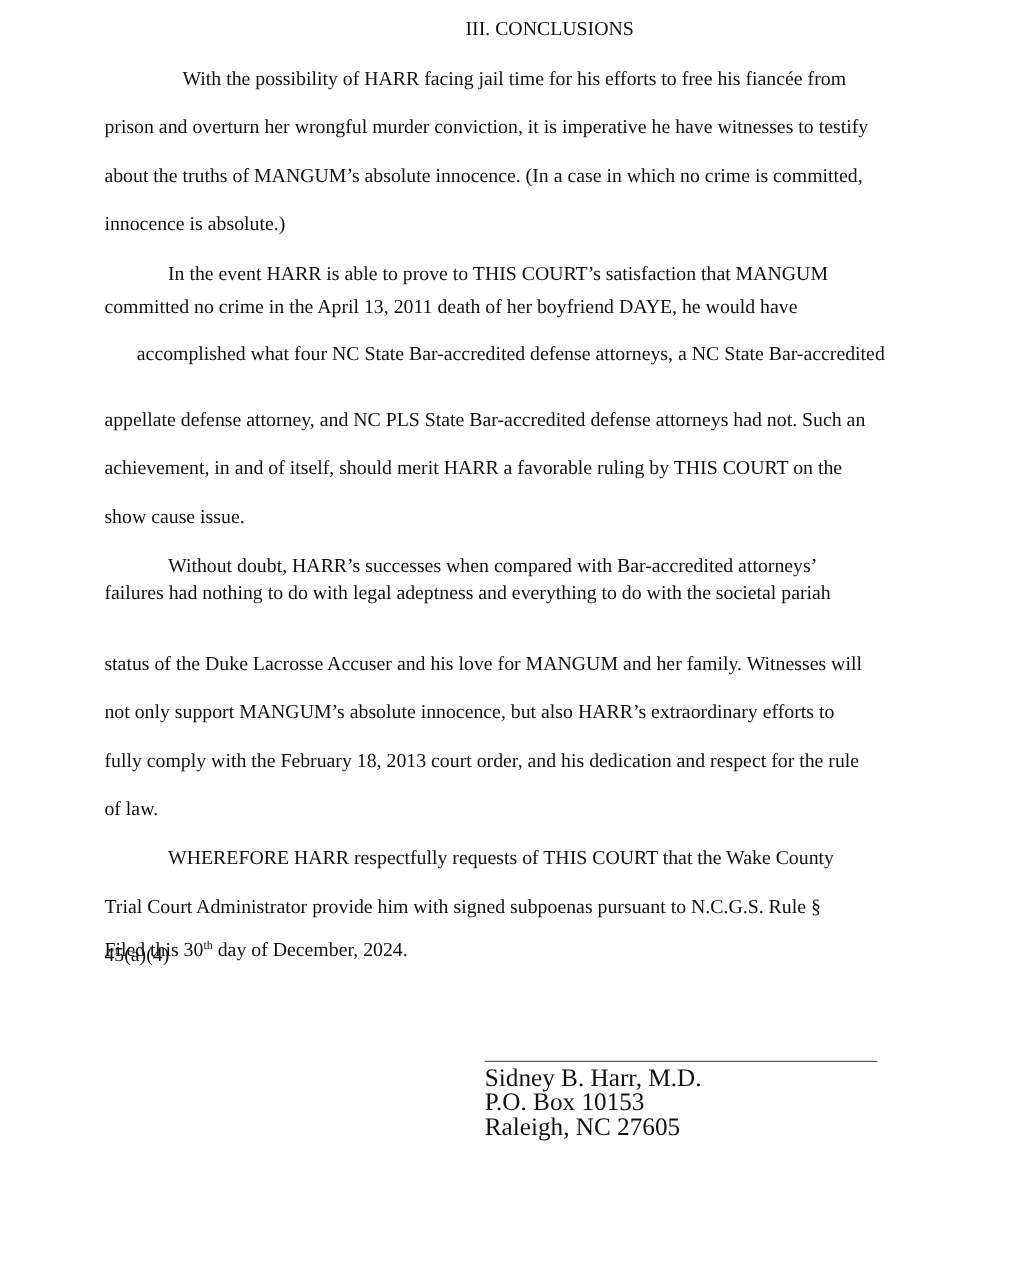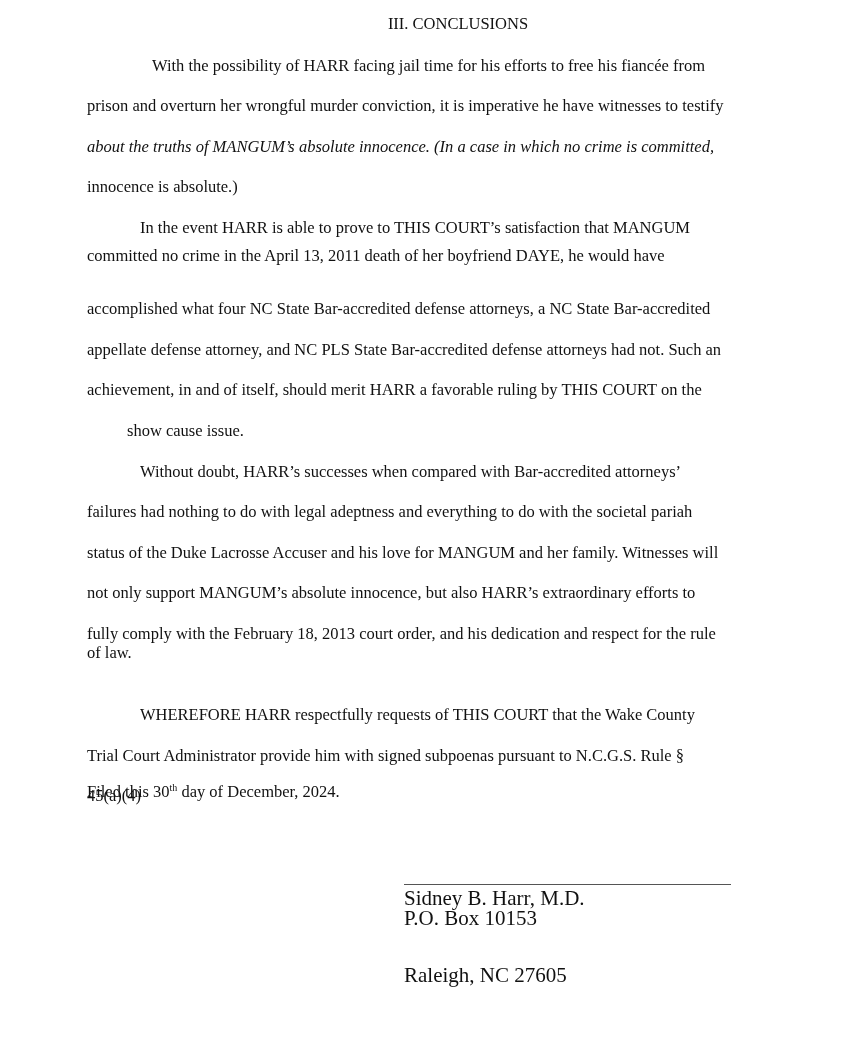--- a/index.html
+++ b/index.html
@@ -28,40 +28,40 @@
   }
 </style>
 </head>
 <body>
 
 <div>
   <div class="heading">III.  CONCLUSIONS</div>
 
   <div class="line indent" style="top:56px;margin-left:12px;">With the possibility of HARR facing jail time for his efforts to free his fiancée from</div>
   <div class="line" style="top:96px;">prison and overturn her wrongful murder conviction, it is imperative he have witnesses to testify</div>
-  <div class="line" style="top:137px;font-style:italic;">about the truths of MANGUM’s absolute innocence.  (In a case in which no crime is committed,</div>
+  <div class="line" style="top:137px;">about the truths of MANGUM’s absolute innocence.  (In a case in which no crime is committed,</div>
   <div class="line" style="top:177px;">innocence is absolute.)</div>
 
   <div class="line indent" style="top:218px;">In the event HARR is able to prove to THIS COURT’s satisfaction that MANGUM</div>
   <div class="line" style="top:246px;">committed no crime in the April 13, 2011 death of her boyfriend DAYE, he would have</div>
-  <div class="line" style="top:299px;">accomplished what four NC State Bar-accredited defense attorneys, a NC State Bar-accredited</div>
+  <div class="line" style="top:285px;margin-left:27px;">accomplished what four NC State Bar-accredited defense attorneys, a NC State Bar-accredited</div>
   <div class="line" style="top:340px;">appellate defense attorney, and NC PLS State Bar-accredited defense attorneys had not.  Such an</div>
   <div class="line" style="top:380px;">achievement, in and of itself, should merit HARR a favorable ruling by THIS COURT on the</div>
-  <div class="line" style="top:421px;margin-left:40px;">show cause issue.</div>
+  <div class="line" style="top:421px;">show cause issue.</div>
 
   <div class="line indent" style="top:462px;">Without doubt, HARR’s successes when compared with Bar-accredited attorneys’</div>
-  <div class="line" style="top:502px;">failures had nothing to do with legal adeptness and everything to do with the societal pariah</div>
+  <div class="line" style="top:484px;">failures had nothing to do with legal adeptness and everything to do with the societal pariah</div>
   <div class="line" style="top:543px;">status of the Duke Lacrosse Accuser and his love for MANGUM and her family.  Witnesses will</div>
   <div class="line" style="top:583px;text-align:right;">not only support MANGUM’s absolute innocence, but also HARR’s extraordinary efforts to</div>
   <div class="line" style="top:624px;">fully comply with the February 18, 2013 court order, and his dedication and respect for the rule</div>
-  <div class="line" style="top:643px;">of law.</div>
+  <div class="line" style="top:664px;">of law.</div>
 
   <div class="line indent" style="top:705px;">WHEREFORE HARR respectfully requests of THIS COURT that the Wake County</div>
   <div class="line" style="top:746px;">Trial Court Administrator provide him with signed subpoenas pursuant to N.C.G.S. Rule §</div>
   <div class="line" style="top:786px;">45(a)(4)</div>
 
   <div class="line" style="top:782px;"><span>Filed this 30</span><sup>th</sup><span> day of December, 2024.</span></div>
 
   <div class="sigline"></div>
   <div class="sig" style="top:888px;">Sidney B. Harr, M.D.</div>
   <div class="sig" style="top:908px;">P.O. Box 10153</div>
-  <div class="sig" style="top:929px;margin-top:36px;">Raleigh, NC  27605</div>
+  <div class="sig" style="top:929px;">Raleigh, NC  27605</div>
 </div>
 
 </body></html>

